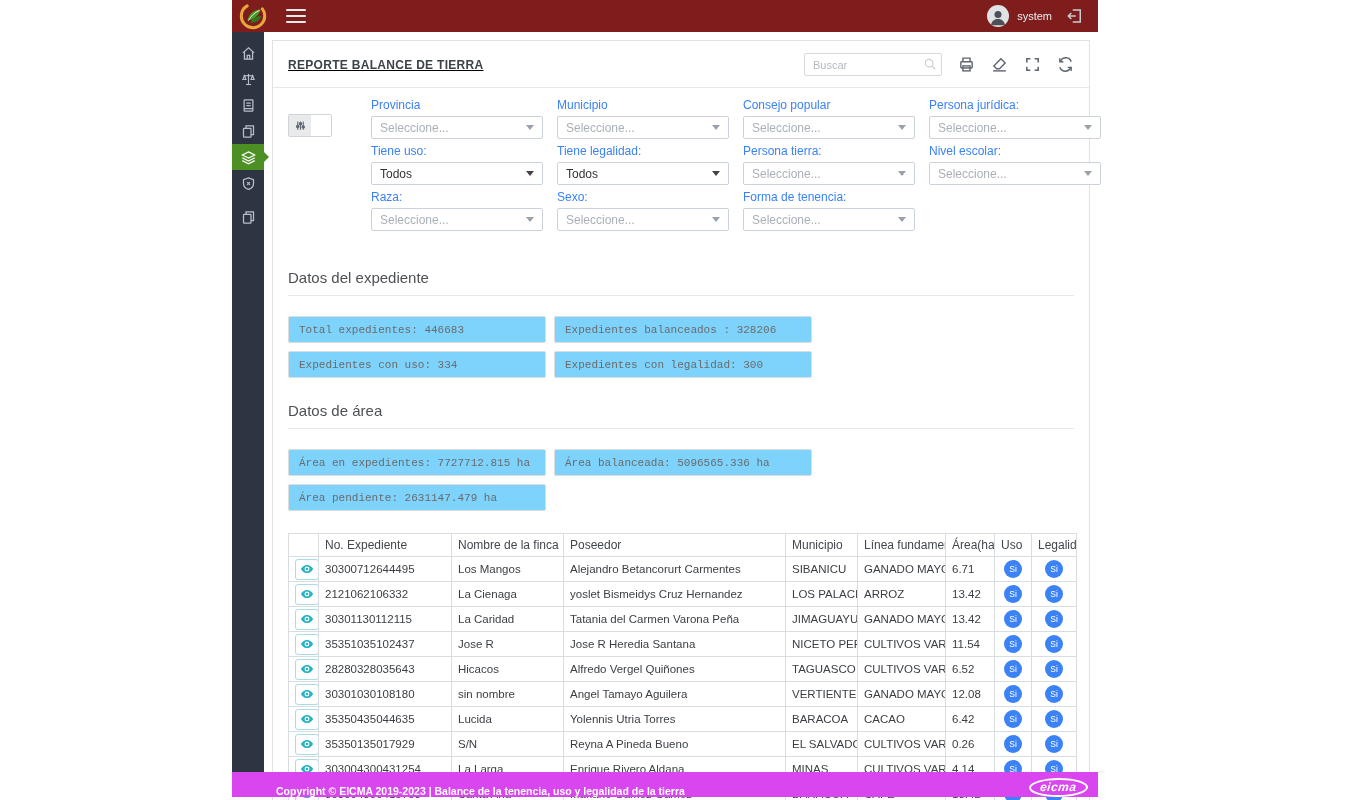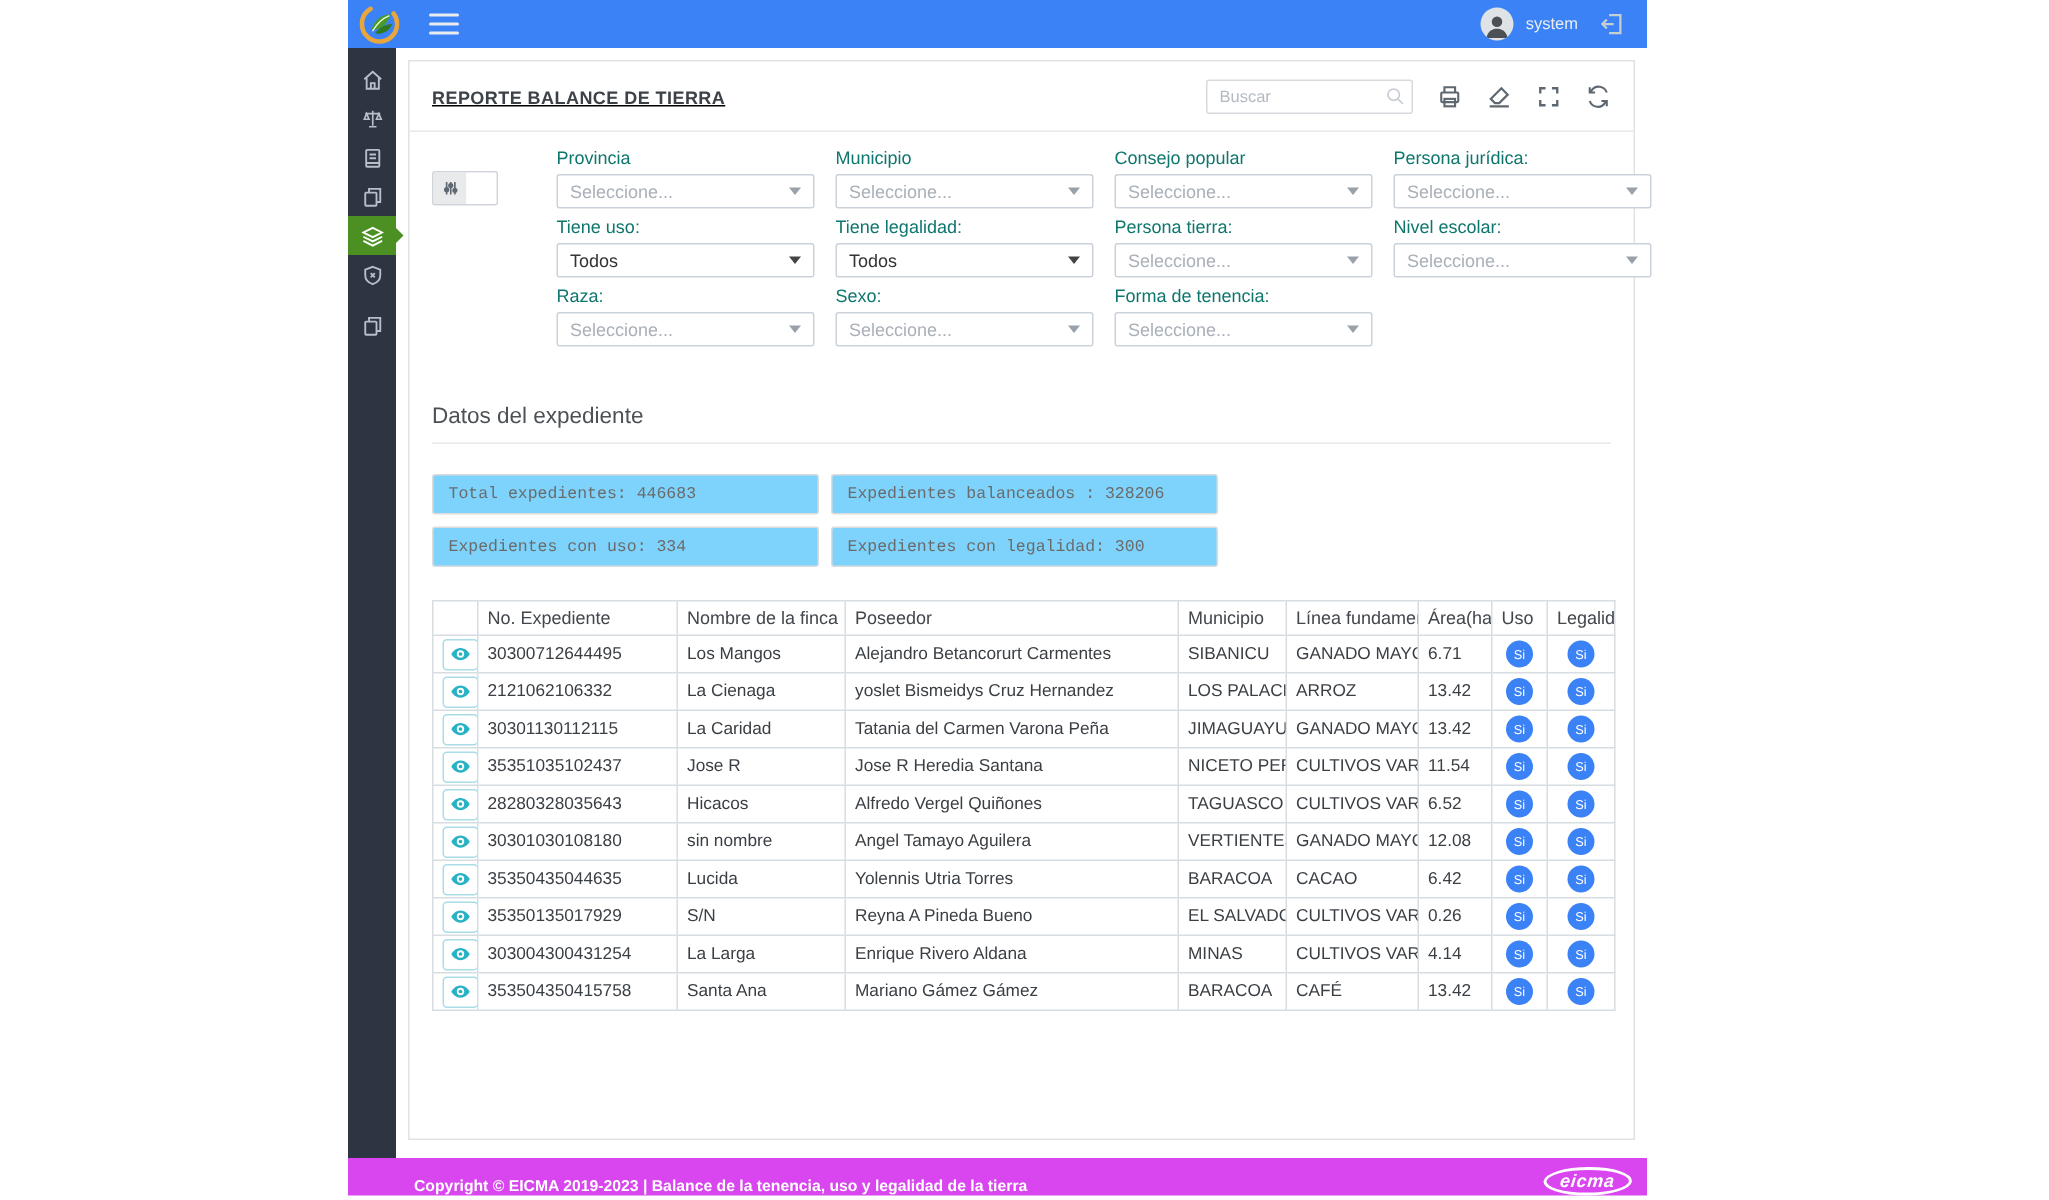--- a/index.html
+++ b/index.html
@@ -1,20 +1,20 @@
 <!DOCTYPE html>
 <html><head>
 <meta charset="utf-8">
 <style>
   * { margin:0; padding:0; box-sizing:border-box; }
   html,body { width:1366px; height:800px; background:#ffffff; font-family:"Liberation Sans",sans-serif; overflow:hidden; }
   .app { position:absolute; left:232px; top:0; width:866px; height:800px; background:#fff; }
 
   
-  .topbar { position:absolute; left:0; top:0; width:100%; height:32px; background:#3b82f6; display:flex; align-items:center; z-index:5; }
+  .topbar { position:absolute; left:0; top:0; width:100%; height:32px; background:#7f1d1d; display:flex; align-items:center; z-index:5; }
   .logo { width:30px; height:30px; margin-left:6px; flex:0 0 auto; }
   .hamburger { margin-left:18px; width:20px; height:14px; display:flex; flex-direction:column; justify-content:space-between; cursor:pointer; }
   .hamburger span { display:block; height:2px; background:#e8ecef; border-radius:1px; }
   .topbar-right { margin-left:auto; display:flex; align-items:center; gap:8px; margin-right:14px; }
   .avatar { width:22px; height:22px; border-radius:50%; background:#dfe3e6; overflow:hidden; display:flex; align-items:flex-end; justify-content:center; }
   .username { color:#e9edf0; font-size:11px; }
   .logout { width:18px; height:18px; color:#c7ced4; margin-left:6px; cursor:pointer; }
 
   
   .sidebar { position:absolute; left:0; top:32px; width:32px; height:741px; background:#2e3542; display:flex; flex-direction:column; align-items:center; padding-top:8px; z-index:4; }
@@ -35,21 +35,21 @@
   .search-box .mag { position:absolute; right:5px; top:4px; width:14px; height:14px; color:#c9ced6; }
   .tool-icon { width:17px; height:17px; color:#5f6771; cursor:pointer; }
 
   
   .filters { display:flex; padding:8px 15px 14px 15px; }
   .filter-toggle { width:44px; height:23px; border:1px solid #cfd4da; border-radius:2px; margin-top:18px; display:flex; overflow:hidden; cursor:pointer; flex:0 0 auto; }
   .filter-toggle .half-icon { width:22px; background:#e9eaeb; display:flex; align-items:center; justify-content:center; color:#5f6771; }
   .filter-toggle .half-icon svg { width:11px; height:11px; }
   .filter-toggle .half-empty { flex:1; background:#fff; }
   .filter-grid { display:grid; grid-template-columns:repeat(4,172px); column-gap:14px; row-gap:3px; margin-left:39px; }
-  .filter-field label { display:block; font-size:12px; color:#0f766e; margin:2px 0 4px 0; }
+  .filter-field label { display:block; font-size:12px; color:#3b82f6; margin:2px 0 4px 0; }
   .selectbox { height:23px; border:1px solid #cbd2d9; border-radius:2px; background:#fff; display:flex; align-items:center; padding:0 8px; font-size:12px; color:#333; cursor:pointer;gap:32px; }
   .selectbox .sel-value { flex:1; overflow:hidden; white-space:nowrap; }
   .selectbox .sel-value.muted { color:#aab0b8; }
   .caret { width:0; height:0; border-left:4px solid transparent; border-right:4px solid transparent; border-top:5px solid #9aa1a9; }
   .caret.dark { border-top-color:#444; }
 
   
   .section { padding:0 15px; }
   .section-title { font-size:15px; color:#4d5156; padding:24px 0 9px 0; border-bottom:1px solid #e8e8e8; }
   .stats { display:flex; flex-wrap:wrap; gap:8px; margin-top:20px; }
@@ -288,20 +288,28 @@
     <div class="section">
       <div class="section-title">Datos del expediente</div>
       <div class="stats" id="expediente-stats">
           <div class="stat-box">Total expedientes: 446683</div>
           <div class="stat-box">Expedientes balanceados : 328206</div>
           <div class="stat-box">Expedientes con uso: 334</div>
           <div class="stat-box">Expedientes con legalidad: 300</div>
         </div>
     </div>
 
+    <div class="section">
+      <div class="section-title">Datos de área</div>
+      <div class="stats" id="area-stats">
+          <div class="stat-box">Área en expedientes: 7727712.815 ha</div>
+          <div class="stat-box">Área balanceada: 5096565.336 ha</div>
+          <div class="stat-box">Área pendiente: 2631147.479 ha</div>
+        </div>
+    </div>
 
     <div class="table-wrap">
       <table>
         <colgroup>
           <col class="c-eye">
             <col class="c-exp">
             <col class="c-fin">
             <col class="c-pos">
             <col class="c-mun">
             <col class="c-lin">

